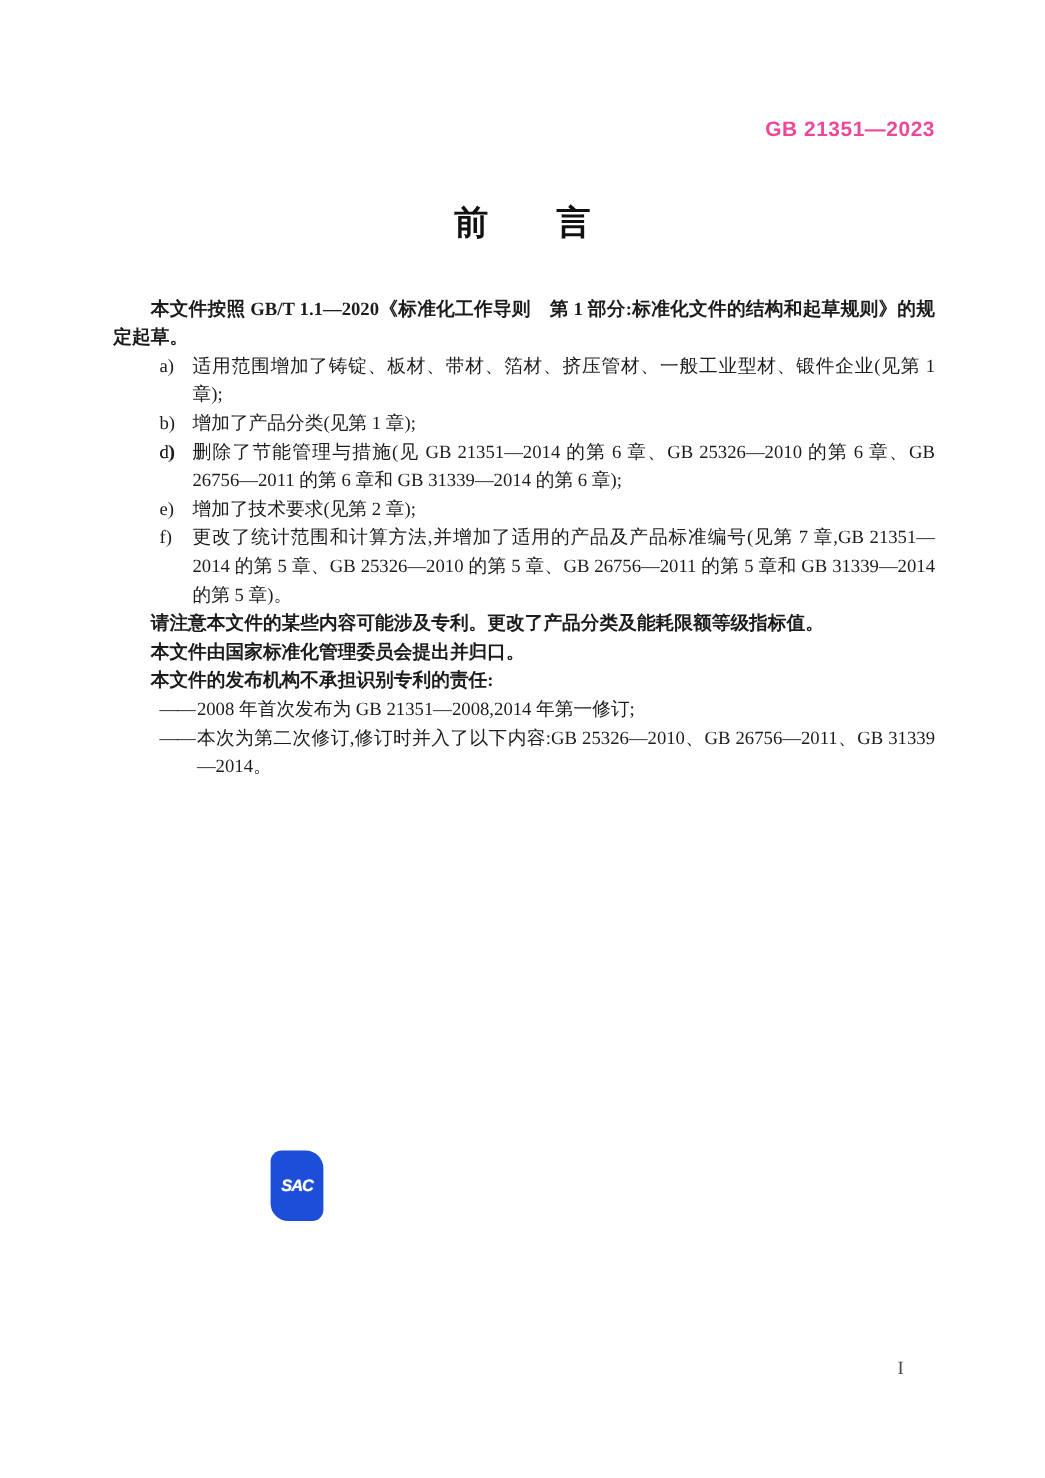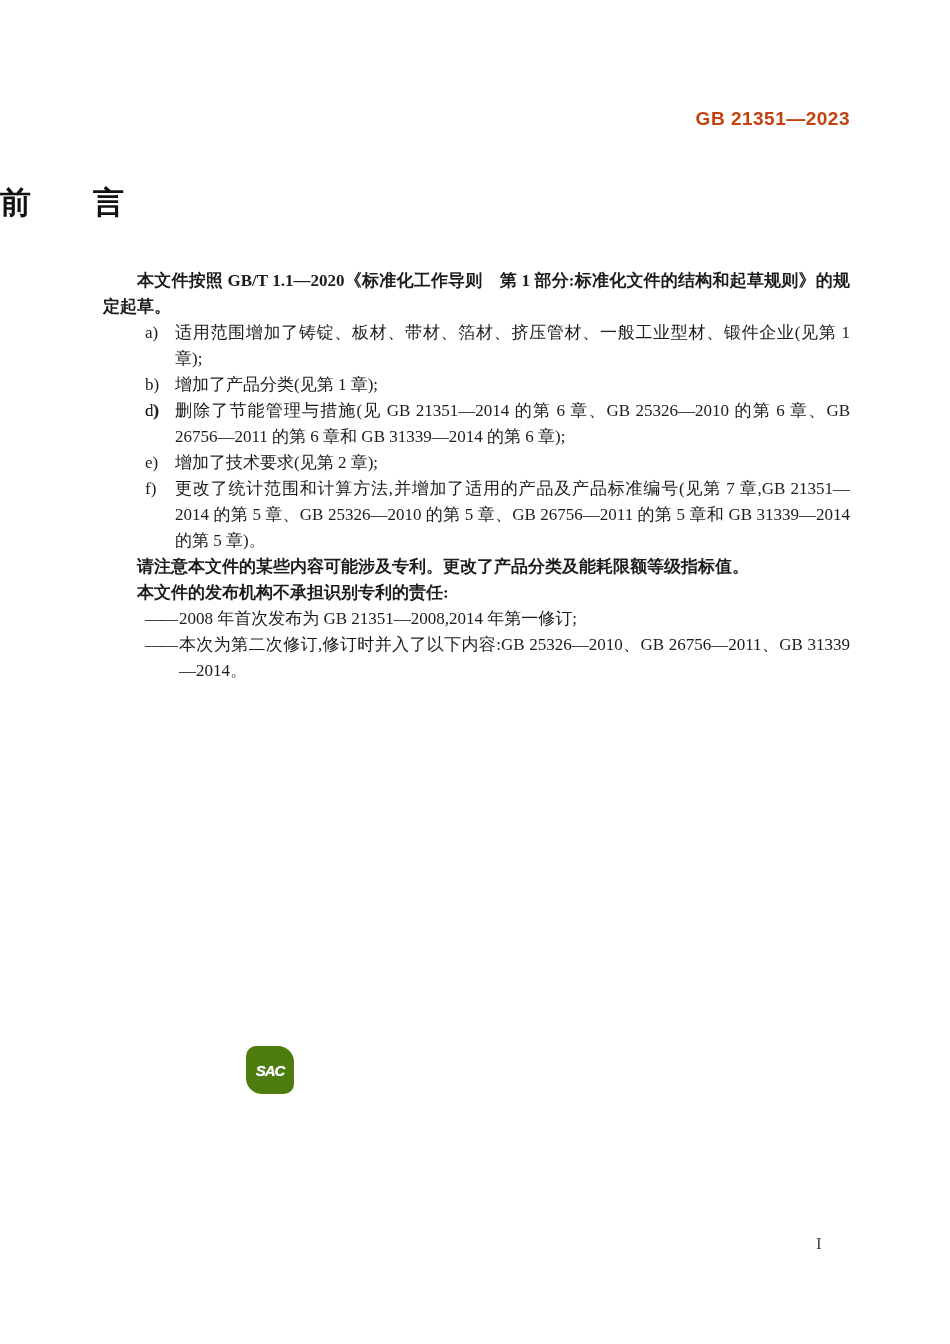--- a/index.html
+++ b/index.html
@@ -9,44 +9,44 @@
     margin:0 auto;
     background:#ffffff;
     color:#1c1c1c;
     font-family:"Liberation Serif","DejaVu Serif",serif;
     overflow:hidden;
   }
   .doc-number{
     position:absolute;top:108px;right:100px;
     font-family:"Liberation Sans","DejaVu Sans",sans-serif;
     font-weight:700;font-size:19px;letter-spacing:.5px;
-    color:#c2410c;
+    color:#ec4899;
   }
   .fw-title{
     position:absolute;top:182px;left:0;width:100%;
-    margin:0;
+    margin:0;text-align:center;
     font-family:"Liberation Sans","DejaVu Sans",sans-serif;
     font-weight:700;font-size:31px;color:#111;
   }
   .body{
     position:absolute;top:268px;left:103px;width:747px;
     font-size:17px;line-height:26px;
     text-align:justify;
   }
   .body p{margin:0;padding:0;}
   .indent{text-indent:2em;font-weight:bold;}
   .change-list{margin:0;}
   .li{position:relative;padding-left:72px;}
   .li .marker{position:absolute;left:42px;top:0;}
   .hist{position:relative;padding-left:76px;}
   .hist .marker{position:absolute;left:42px;top:0;letter-spacing:-1px;}
   .sac-watermark{
     position:absolute;left:246px;top:1046px;
-    width:48px;height:48px;
-    background:#4d7c0f;
+    width:48px;height:64px;
+    background:#1d4ed8;
     border-radius:10px 16px 10px 16px;
     display:flex;align-items:center;justify-content:center;
   }
   .sac-watermark span{
     font-family:"Liberation Sans","DejaVu Sans",sans-serif;
     font-style:italic;font-weight:700;
     font-size:15px;letter-spacing:-1px;
     color:#ffffff;text-shadow:0 0 1px #c7d4ee;
   }
   .page-number{
@@ -89,20 +89,21 @@
         <span class="marker">e)</span>
         <span>增加了技术要求(见第 2 章);</span>
       </div>
       <div class="li">
         <span class="marker">f)</span>
         <span>更改了统计范围和计算方法,并增加了适用的产品及产品标准编号(见第 7 章,GB 21351—2014 的第 5 章、GB 25326—2010 的第 5 章、GB 26756—2011 的第 5 章和 GB 31339—2014 的第 5 章)。</span>
       </div>
     </div>
 
     <p class="indent">请注意本文件的某些内容可能涉及专利。更改了产品分类及能耗限额等级指标值。</p>
+    <p class="indent">本文件由国家标准化管理委员会提出并归口。</p>
     <p class="indent">本文件的发布机构不承担识别专利的责任:</p>
 
     <div>
       <div class="hist">
         <span class="marker">——</span>
         <span>2008 年首次发布为 GB 21351—2008,2014 年第一修订;</span>
       </div>
       <div class="hist">
         <span class="marker">——</span>
         <span>本次为第二次修订,修订时并入了以下内容:GB 25326—2010、GB 26756—2011、GB 31339—2014。</span>

